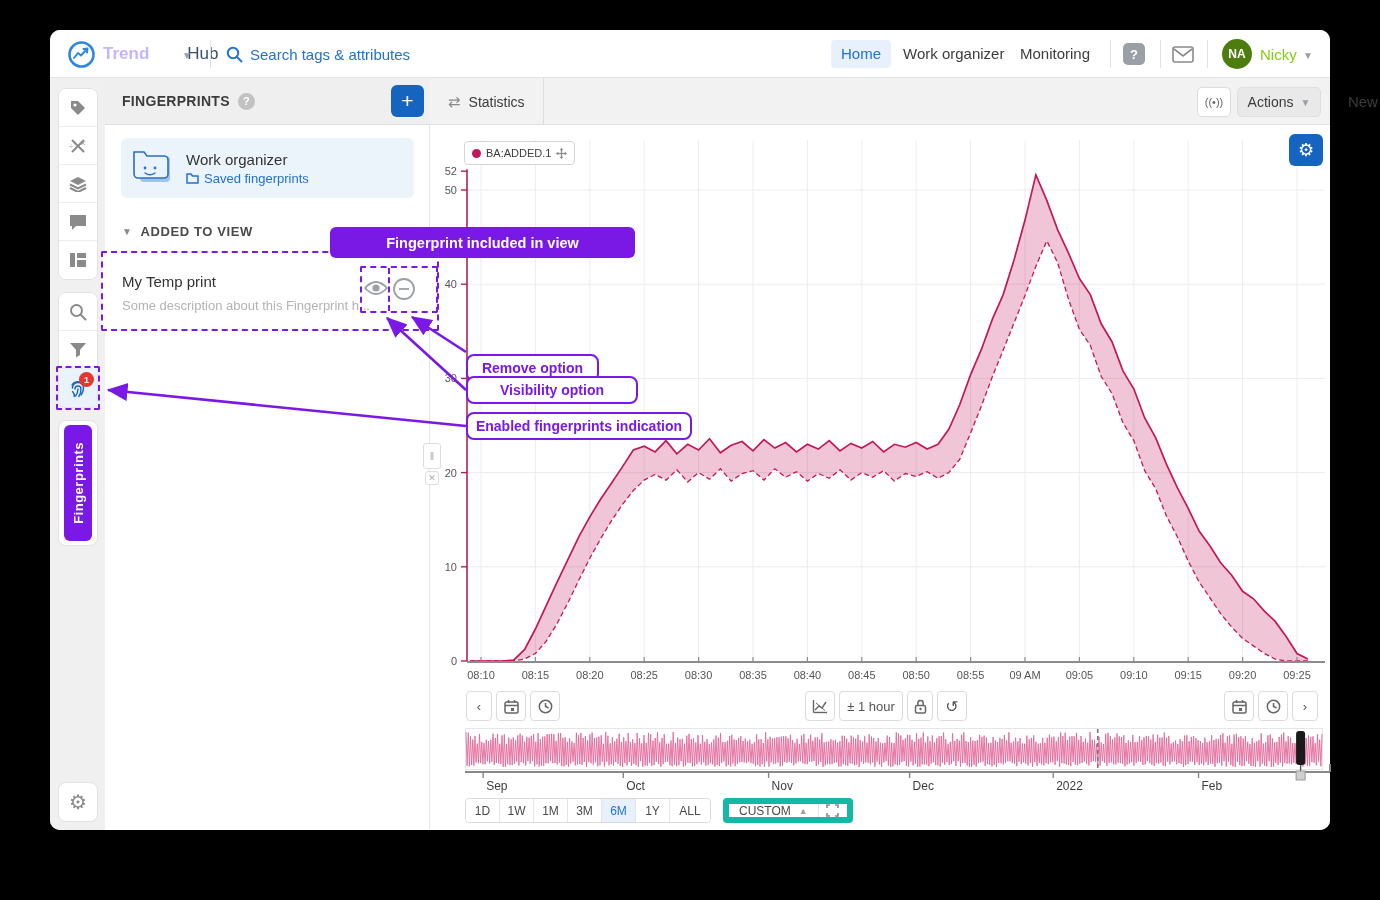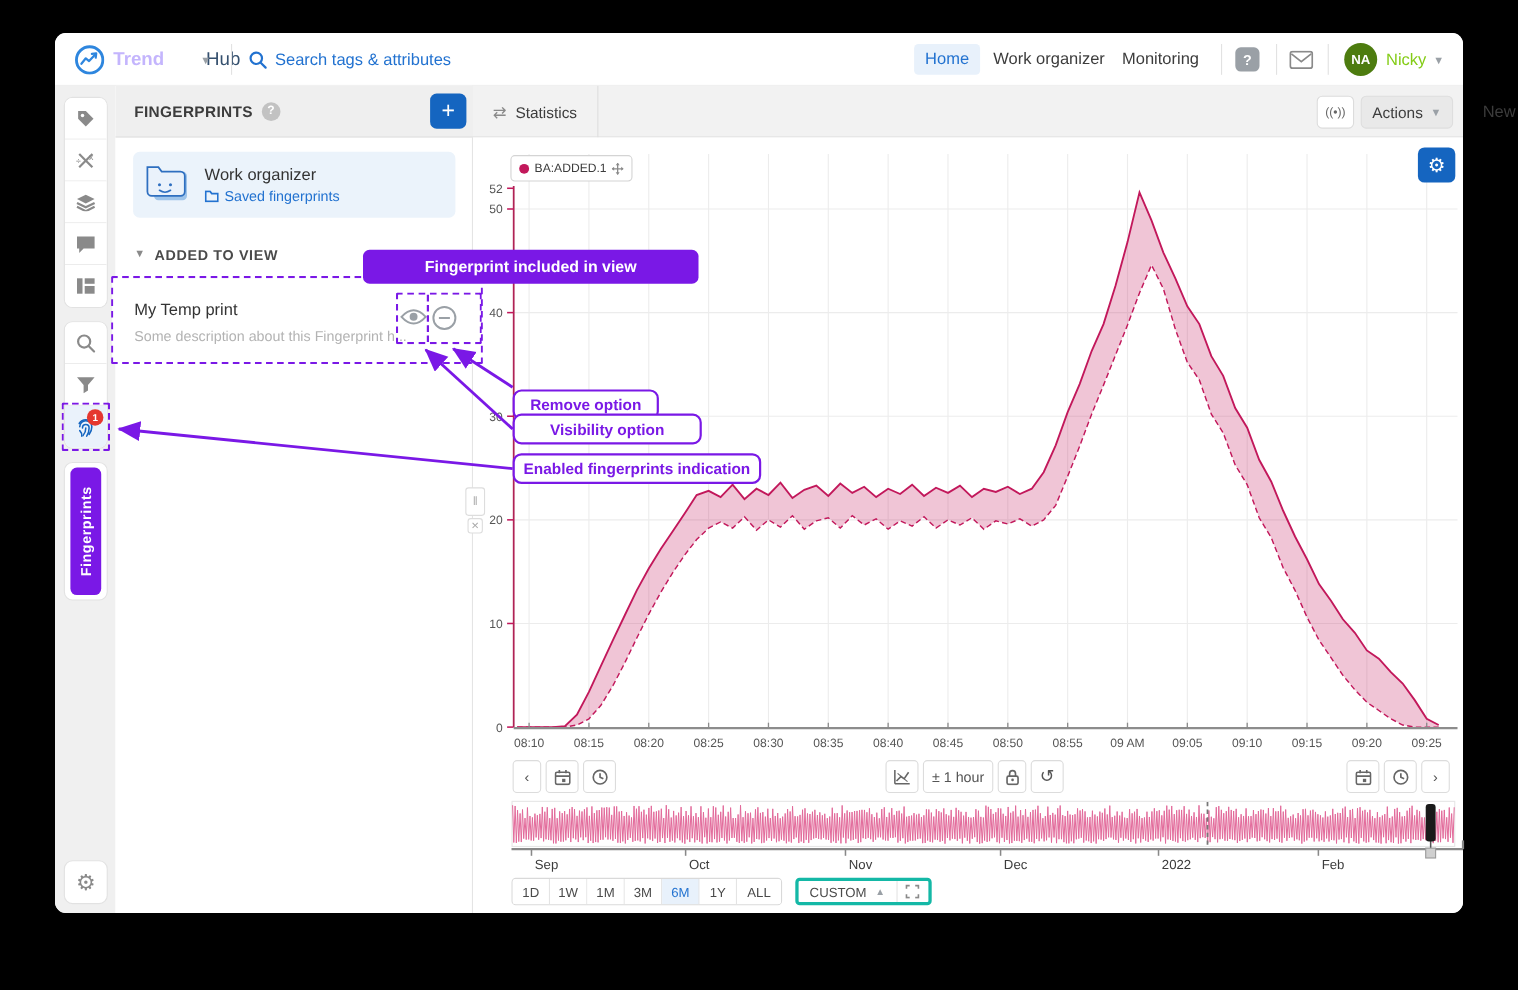--- a/index.html
+++ b/index.html
@@ -67,21 +67,21 @@
   #axis-drag { left:423px; top:443px; width:18px; height:26px; background:#fff; border:1px solid #ddd; border-radius:3px; color:#aaa; font-size:11px; display:flex; align-items:center; justify-content:center; }
   #axis-close { left:425px; top:471px; width:14px; height:14px; background:#fff; border:1px solid #ddd; border-radius:3px; color:#aaa; font-size:9px; display:flex; align-items:center; justify-content:center; }
 
   
   .ctlbtn { position:absolute; top:691px; height:30px; background:#fff; border:1px solid #dcdcdc; border-radius:4px; display:flex; align-items:center; justify-content:center; color:#555; font-size:13px; }
   svg.ic { display:block; }
   #range-group { position:absolute; left:465px; top:798px; height:25px; display:flex; border:1px solid #d9d9d9; border-radius:4px; overflow:hidden; background:#fff; }
   .rbtn { height:100%; display:flex; align-items:center; justify-content:center; font-size:12px; color:#4a4a4a; border-right:1px solid #e4e4e4; background:#fff; }
   .rbtn:last-child { border-right:none; }
   .rbtn.active { background:#e8f1fb; color:#2272d0; }
-  #custom-group { position:absolute; left:723px; top:798px; height:25px; display:flex; border:3px solid #14b8a6; border-radius:4px; overflow:hidden; background:#fff; }
+  #custom-group { position:absolute; left:723px; top:798px; height:25px; display:flex; border:6px solid #14b8a6; border-radius:4px; overflow:hidden; background:#fff; }
   #custom-btn { padding:0 10px; display:flex; align-items:center; gap:8px; font-size:12px; color:#4a4a4a; border-right:1px solid #e4e4e4; }
   #expand-btn { width:28px; display:flex; align-items:center; justify-content:center; }
 
   svg.layer { position:absolute; left:0; top:0; pointer-events:none; }
 </style>
 </head>
 <body>
 
 <div id="stage">
   <div id="window"></div>

